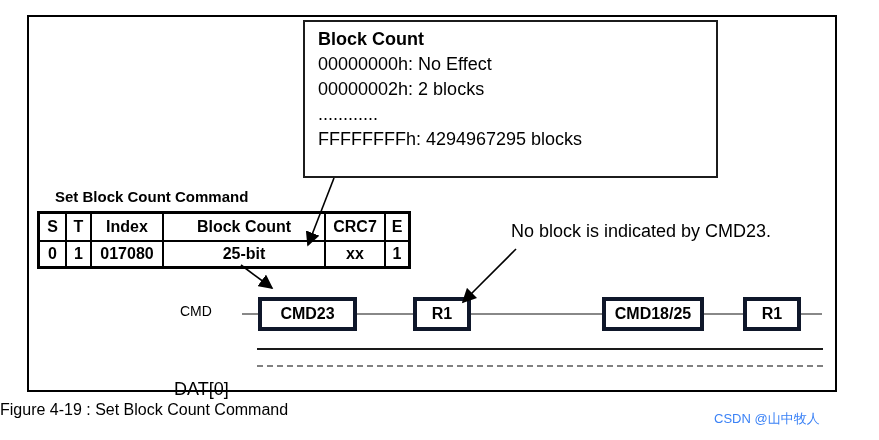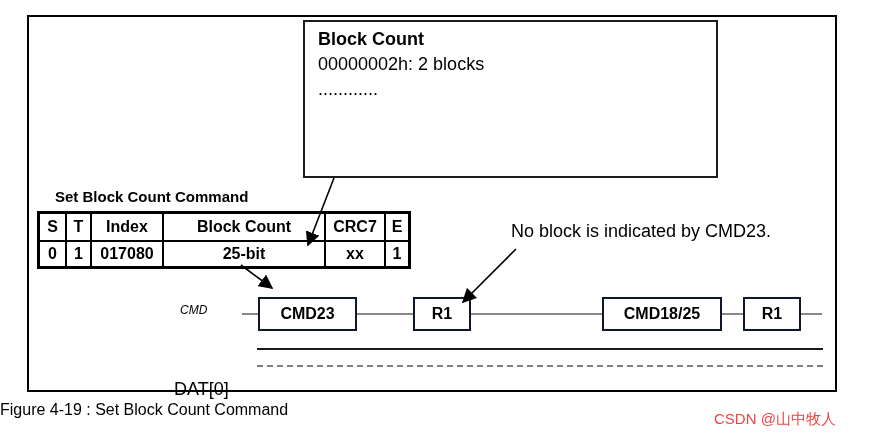--- a/index.html
+++ b/index.html
@@ -23,48 +23,50 @@
   table.cmd{border:3px solid #000;}
   table.cmd td{border:2px solid #000;text-align:center;font-size:16px;font-weight:bold;padding:0 2px;white-space:nowrap;}
   table.cmd tr.hdr td{height:26px;}
   table.cmd tr.val td{height:24px;}
   .c-s{width:21px;} .c-t{width:19px;} .c-idx{width:66px;margin-top:20px;} .c-bc{width:156px;} .c-crc{width:54px;} .c-e{width:18px;}
 
   
   .note{left:511px;top:221px;font-size:18px;}
 
   
-  .cmd-label{left:180px;top:303px;font-size:12px;font-style:italic;}
+  .cmd-label{left:180px;top:303px;font-size:14px;}
   .dat-label{left:174px;top:351px;font-size:18px;margin-top:28px;}
   .cmd-line{left:242px;top:313px;width:580px;height:0;border-top:2px solid #888;}
   .dat-solid{left:257px;top:348px;width:566px;height:0;border-top:2px solid #1a1a1a;}
   .dat-dashed{left:257px;top:365px;width:566px;height:0;border-top:2px dashed #808080;}
-  .tbox{border:2px solid #0f172a;background:#fff;z-index:2;display:flex;align-items:center;justify-content:center;
+  .tbox{border:4px solid #0f172a;background:#fff;z-index:2;display:flex;align-items:center;justify-content:center;
         font-size:16px;font-weight:bold;height:34px;top:297px;}
   .tbox.b1{left:258px;width:99px;}
   .tbox.b2{left:413px;width:58px;}
-  .tbox.b3{left:602px;width:120px;}
+  .tbox.b3{left:602px;width:102px;}
   .tbox.b4{left:743px;width:58px;}
 
   
   .caption{left:0;top:401px;width:845px;text-align:left;font-size:16px;font-weight:normal;}
-  .watermark{left:714px;top:410px;font-size:15px;color:#ef4444;}
+  .watermark{left:714px;top:410px;font-size:13px;color:#3b82f6;}
 
   
   svg.overlay{position:absolute;left:0;top:0;width:879px;height:440px;z-index:3;pointer-events:none;}
 </style>
 </head>
 <body>
 
 <div class="abs frame"></div>
 
 <div class="abs bc-box">
   <div class="bc-title">Block Count</div>
+  <div>00000000h: No Effect</div>
   <div>00000002h: 2 blocks</div>
   <div>............</div>
+  <div>FFFFFFFFh: 4294967295 blocks</div>
 </div>
 
 <div class="abs tbl-title">Set Block Count Command</div>
 <table class="cmd">
   <tbody>
       <tr class="hdr">
     <td class="c-s">S</td>
     <td class="c-t">T</td>
     <td class="c-idx">Index</td>
     <td class="c-bc">Block Count</td>

